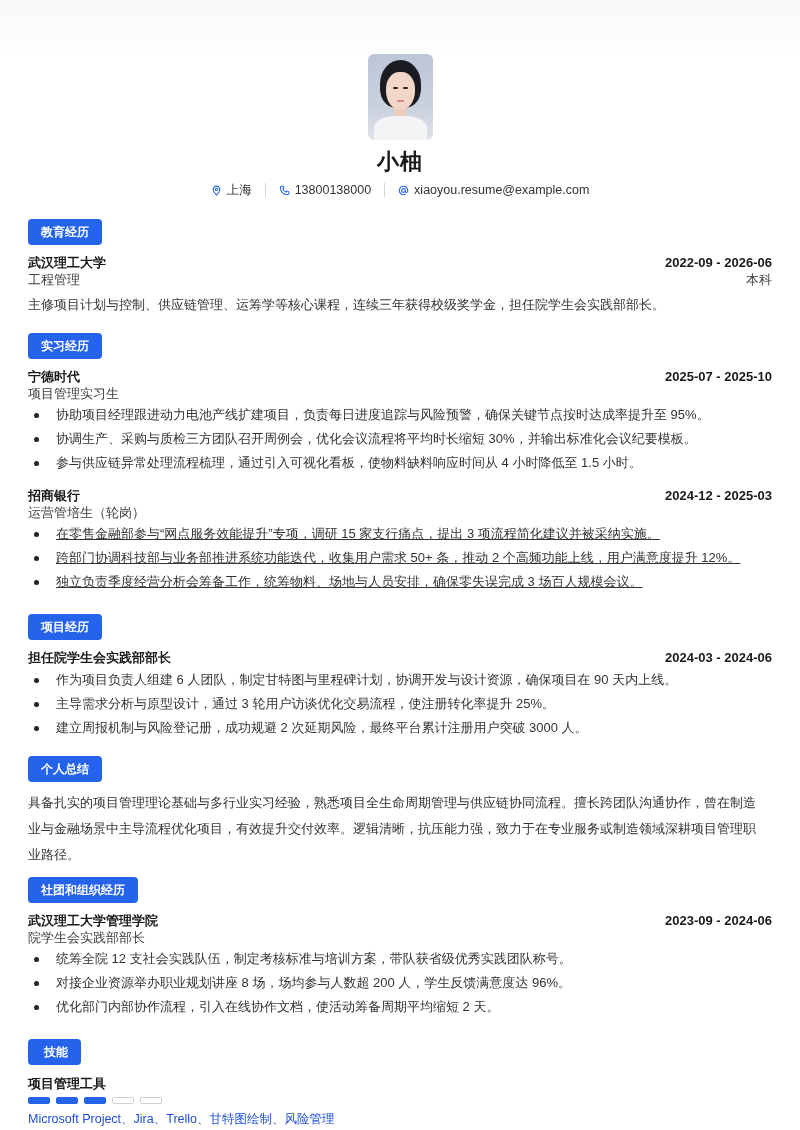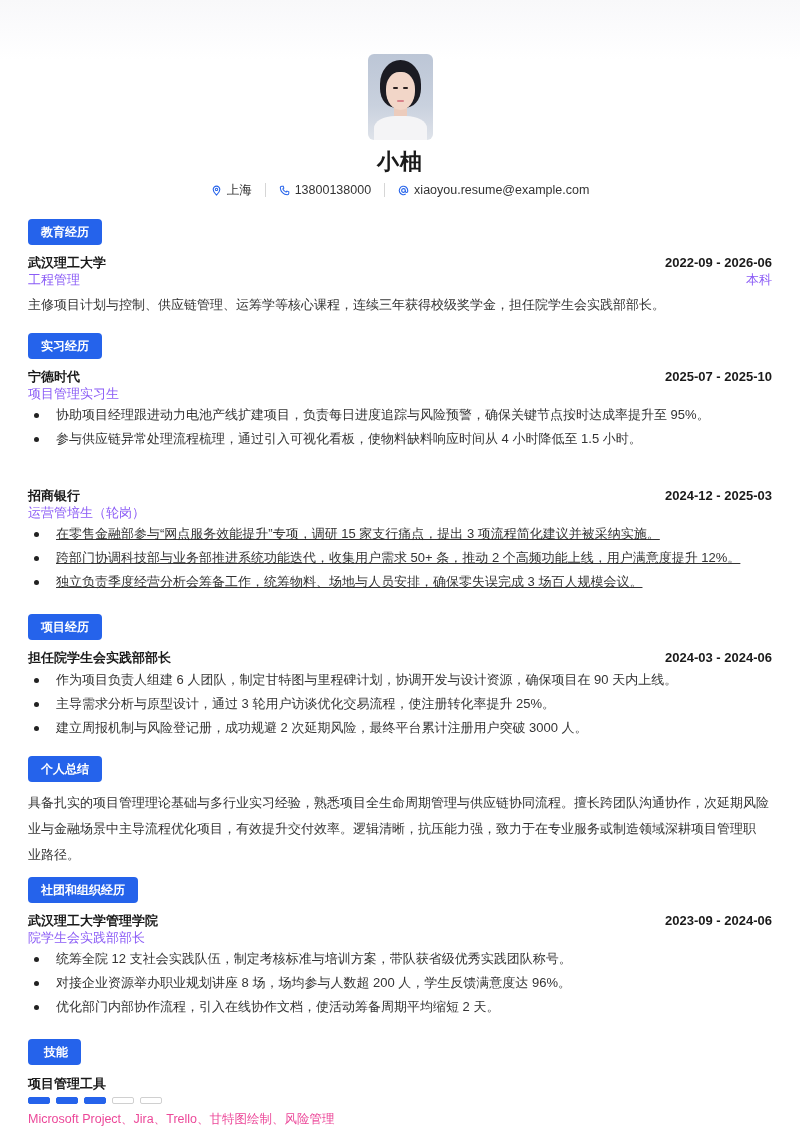--- a/index.html
+++ b/index.html
@@ -35,31 +35,31 @@
 
   
   .badge {
     position: absolute; left: 28px;
     background: #2563eb; color: #fff; font-size: 12px; font-weight: bold;
     height: 26px; line-height: 26px; padding: 0 13px; border-radius: 4px;
   }
   .row { position: absolute; left: 28px; width: 744px; display: flex; justify-content: space-between; font-size: 13px; line-height: 18px; }
   .row .title { font-weight: bold; color: #1a1a1a; }
   .row .date { font-weight: bold; color: #1a1a1a; }
-  .row .sub { color: #8b5cf6; }
+  .row .sub { color: #404040; }
   .para { position: absolute; left: 28px; width: 744px; font-size: 13px; line-height: 26px; color: #333; }
   ul.bullets { position: absolute; left: 28px; width: 744px; list-style: none; font-size: 13px; color: #333; }
   ul.bullets li { position: relative; padding-left: 28px; height: 24px; line-height: 24px; }
   ul.bullets li::before { content: ""; position: absolute; left: 6px; top: 10px; width: 5px; height: 5px; border-radius: 50%; background: #222; }
 
   .skill-title { position: absolute; left: 28px; top: 1075px; font-size: 13px; font-weight: bold; color: #1a1a1a; line-height: 18px; }
   .skill-bars { position: absolute; left: 28px; top: 1097px; display: flex; gap: 6px; }
   .skill-bars span { width: 22px; height: 7px; border-radius: 2px; border: 1px solid #2563eb; background: #2563eb; }
   .skill-bars span.off { background: #fff; border-color: #d0d0d0; }
-  .skill-desc { position: absolute; left: 28px; top: 1110px; font-size: 12.5px; color: #ec4899; line-height: 18px; }
+  .skill-desc { position: absolute; left: 28px; top: 1110px; font-size: 12.5px; color: #1d4ed8; line-height: 18px; }
 </style>
 </head>
 <body>
 
 <div class="page">
 
   <div class="header">
     <div class="photo">
       <div class="hair"></div>
         <div class="neck"></div>
@@ -111,20 +111,21 @@
 
   <div class="row" style="top:368px;">
     <span class="title">宁德时代</span>
     <span class="date">2025-07 - 2025-10</span>
   </div>
   <div class="row" style="top:385px;align-items:center;">
     <span class="sub">项目管理实习生</span>
   </div>
   <ul class="bullets" style="top:403px;">
     <li>协助项目经理跟进动力电池产线扩建项目，负责每日进度追踪与风险预警，确保关键节点按时达成率提升至 95%。</li>
+    <li>协调生产、采购与质检三方团队召开周例会，优化会议流程将平均时长缩短 30%，并输出标准化会议纪要模板。</li>
     <li>参与供应链异常处理流程梳理，通过引入可视化看板，使物料缺料响应时间从 4 小时降低至 1.5 小时。</li>
   </ul>
 
   <div class="row" style="top:487px;">
     <span class="title">招商银行</span>
     <span class="date">2024-12 - 2025-03</span>
   </div>
   <div class="row" style="top:504px;">
     <span class="sub">运营管培生（轮岗）</span>
   </div>
@@ -140,21 +141,21 @@
     <span class="date">2024-03 - 2024-06</span>
   </div>
   <ul class="bullets" style="top:668px;">
     <li>作为项目负责人组建 6 人团队，制定甘特图与里程碑计划，协调开发与设计资源，确保项目在 90 天内上线。</li>
     <li>主导需求分析与原型设计，通过 3 轮用户访谈优化交易流程，使注册转化率提升 25%。</li>
     <li>建立周报机制与风险登记册，成功规避 2 次延期风险，最终平台累计注册用户突破 3000 人。</li>
   </ul>
 
   <div class="badge" style="top:756px;">个人总结</div>
   <div class="para" style="top:790px;">
-    <div>具备扎实的项目管理理论基础与多行业实习经验，熟悉项目全生命周期管理与供应链协同流程。擅长跨团队沟通协作，次延期风险</div>
+    <div>具备扎实的项目管理理论基础与多行业实习经验，熟悉项目全生命周期管理与供应链协同流程。擅长跨团队沟通协作，曾在制造</div>
     <div>业与金融场景中主导流程优化项目，有效提升交付效率。逻辑清晰，抗压能力强，致力于在专业服务或制造领域深耕项目管理职</div>
     <div>业路径。</div>
   </div>
 
   <div class="badge" style="top:877px;">社团和组织经历</div>
   <div class="row" style="top:912px;">
     <span class="title">武汉理工大学管理学院</span>
     <span class="date">2023-09 - 2024-06</span>
   </div>
   <div class="row" style="top:929px;">

